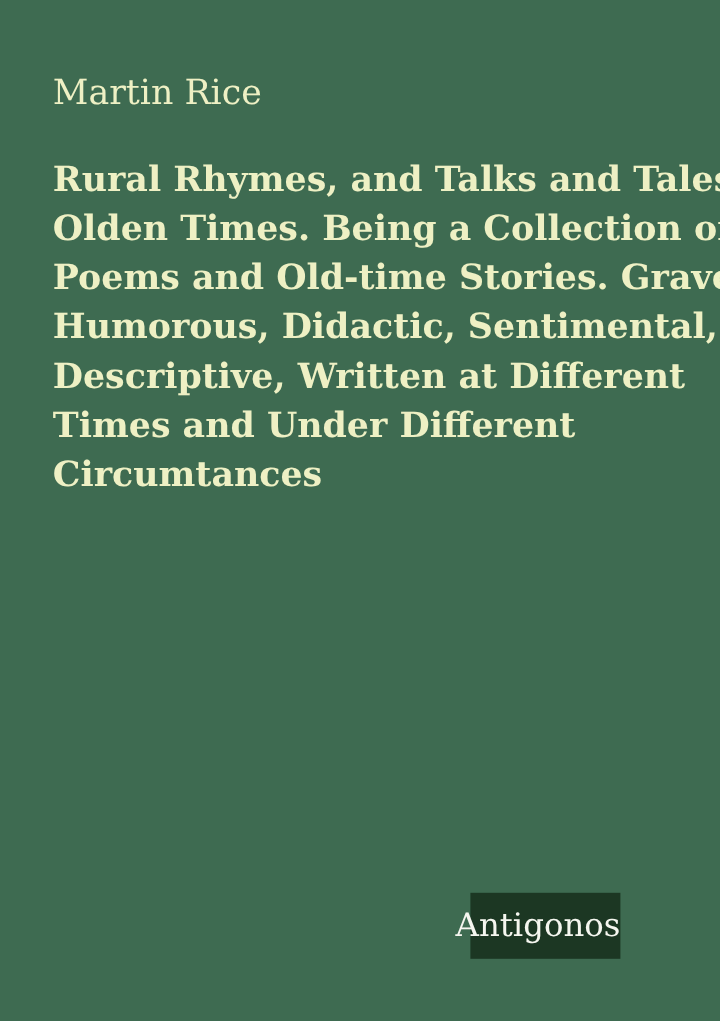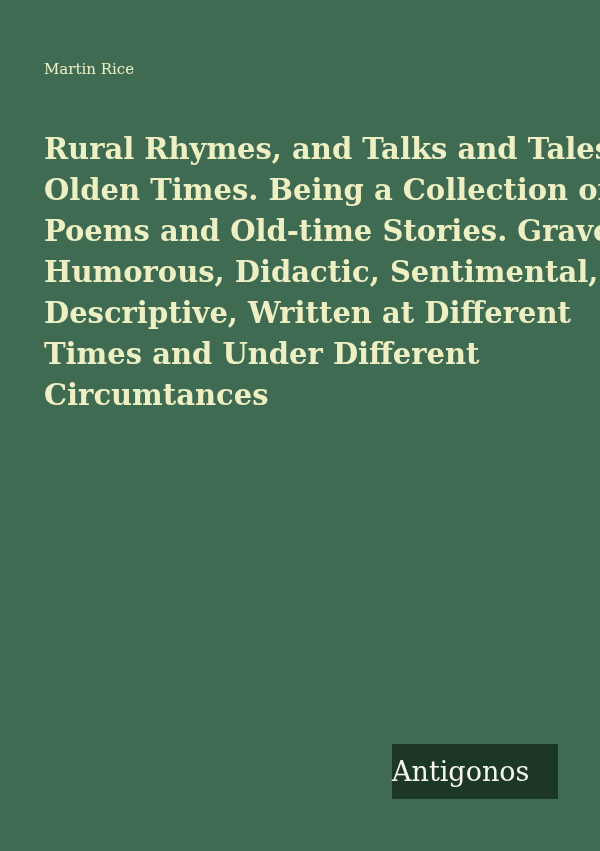--- a/index.html
+++ b/index.html
@@ -21,46 +21,46 @@
   .cover {
     position: relative;
     width: 600px;
     height: 851px;
     background: var(--bg);
   }
   .author {
     position: absolute;
     left: 44px;
     top: 60px;
-    font-size: 15px;
+    font-size: 29px;
     font-weight: 400;
     color: var(--cream);
     white-space: pre;
   }
   .title {
     position: absolute;
     left: 44px;
     top: 129px;
     font-size: 29px;
     font-weight: 700;
     line-height: 41px;
     color: var(--cream);
     white-space: pre;
     letter-spacing: 0;
   }
   .publisher-badge {
     position: absolute;
     left: 392px;
     top: 744px;
-    width: 166px;
+    width: 125px;
     height: 55px;
     background: var(--badge-bg);
     display: flex;
     align-items: center;
-    justify-content: flex-start;
+    justify-content: flex-end;
   }
   .publisher-badge span {
     font-size: 27px;
     font-weight: 400;
     color: var(--badge-text);
     white-space: pre;
   }
 </style>
 </head>
 <body>

